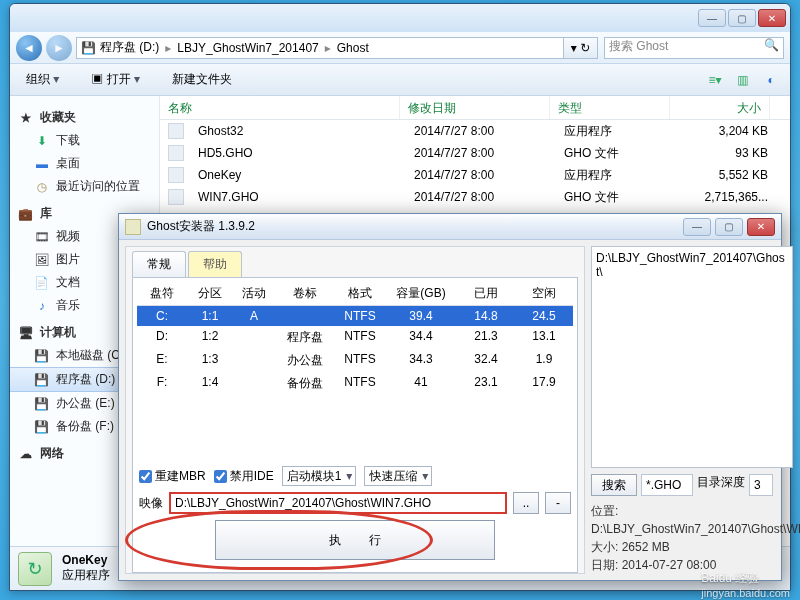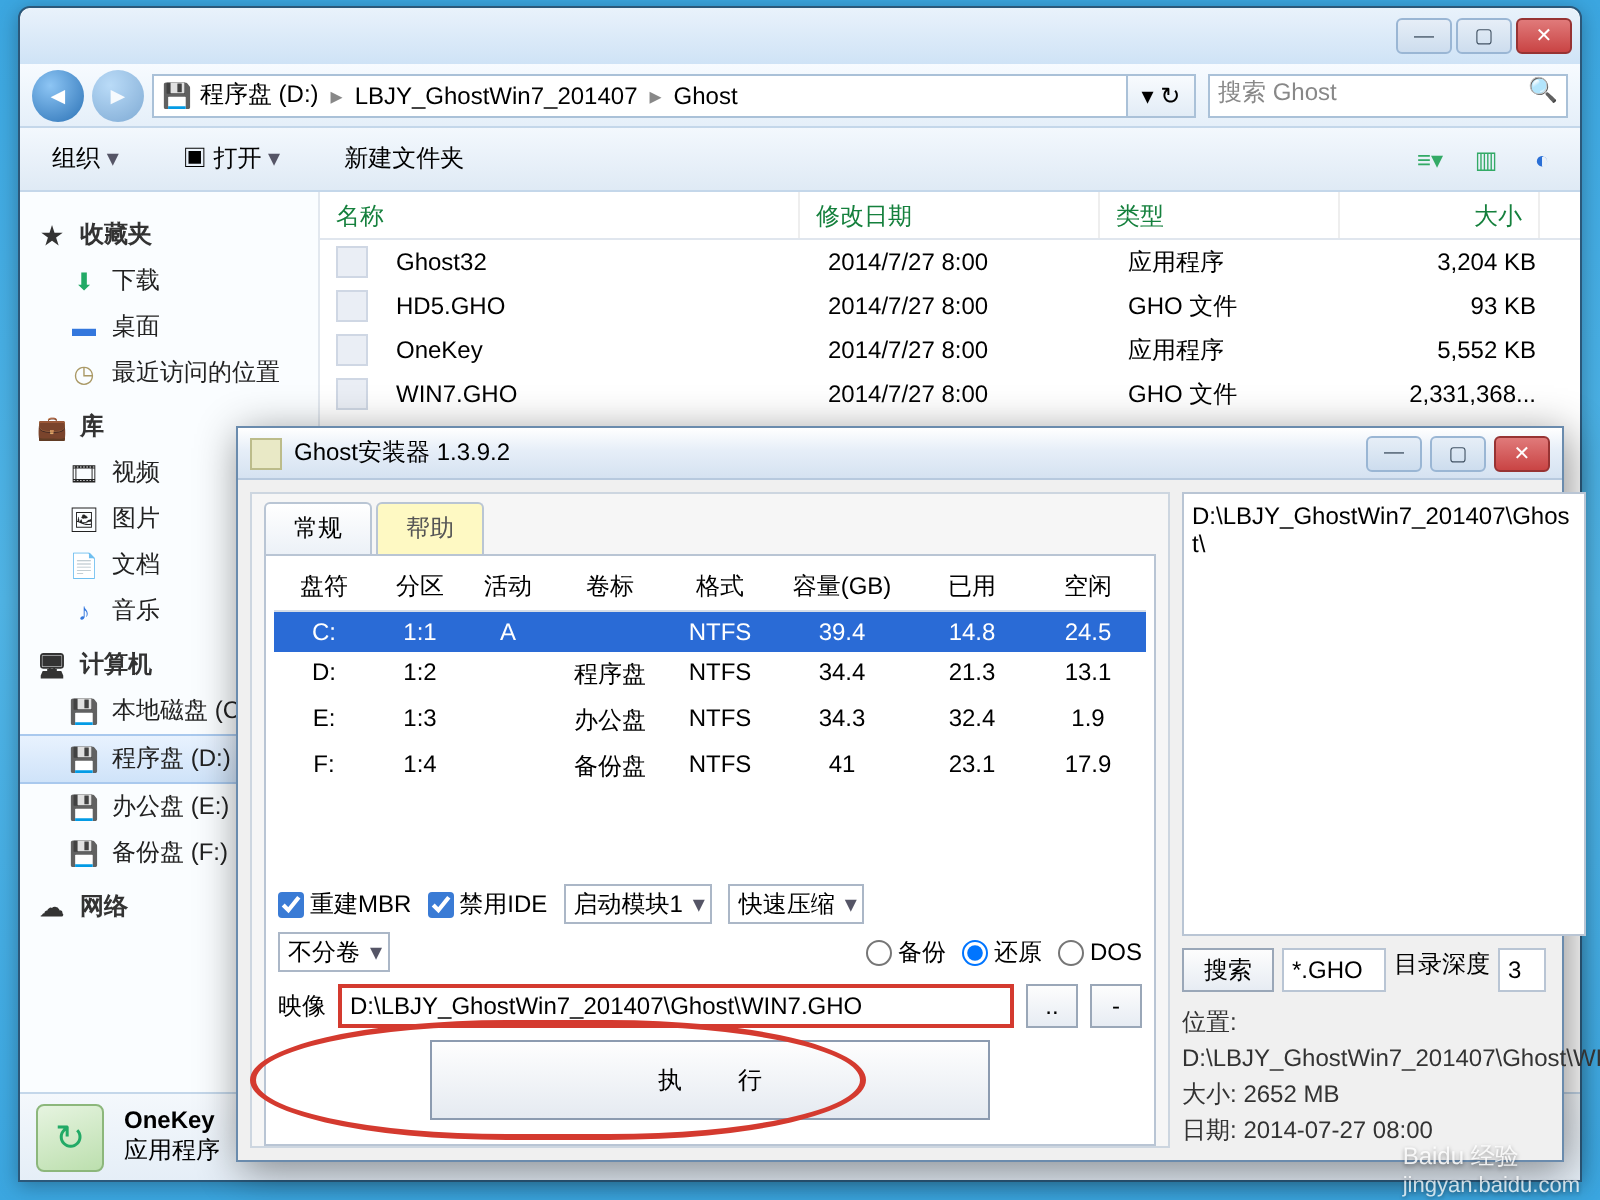--- a/index.html
+++ b/index.html
@@ -213,21 +213,21 @@
             <div class="c-name" style="width:216px">OneKey</div>
             <div class="c-date">2014/7/27 8:00</div>
             <div class="c-type">应用程序</div>
             <div class="c-size">5,552 KB</div>
           </div>
           <div class="list-row">
             <span class="row-icn"></span>
             <div class="c-name" style="width:216px">WIN7.GHO</div>
             <div class="c-date">2014/7/27 8:00</div>
             <div class="c-type">GHO 文件</div>
-            <div class="c-size">2,331,368...</div>
+            <div class="c-size">2,715,365...</div>
           </div>
         </div>
     </div>
   </div>
   <div class="ex-status">
     <div class="status-icn">↻</div>
     <div>
       <div><b>OneKey</b></div>
       <div>应用程序</div>
     </div>
@@ -312,36 +312,20 @@
                 <input type="checkbox" checked="" style="">
                 <span>重建MBR</span>
               </label>
             <label class="chk">
                 <input type="checkbox" checked="" style="">
                 <span>禁用IDE</span>
               </label>
             <span class="sel-combo">启动模块1</span>
             <span class="sel-combo">快速压缩</span>
           </div>
-          <div class="ctrl-row">
-            <span class="sel-combo">不分卷</span>
-            <span style="flex:1"></span>
-            <label class="radio">
-                <input type="radio" name="m" style="">
-                <span>备份</span>
-              </label>
-            <label class="radio">
-                <input type="radio" name="m" checked="" style="">
-                <span>还原</span>
-              </label>
-            <label class="radio">
-                <input type="radio" name="m" style="">
-                <span>DOS</span>
-              </label>
-          </div>
           <div class="mir-row">
             <span>映像</span>
             <div class="mir-input">
                 <span>D:\LBJY_GhostWin7_201407\Ghost\WIN7.GHO</span>
               </div>
             <div class="sqbtn">..</div>
             <div class="sqbtn">-</div>
           </div>
           <div style="position:relative">
             <div class="exec">

